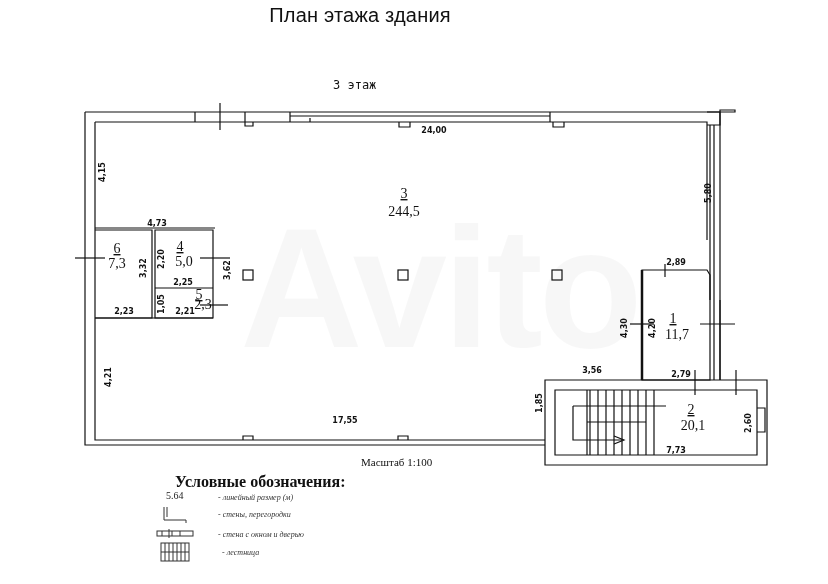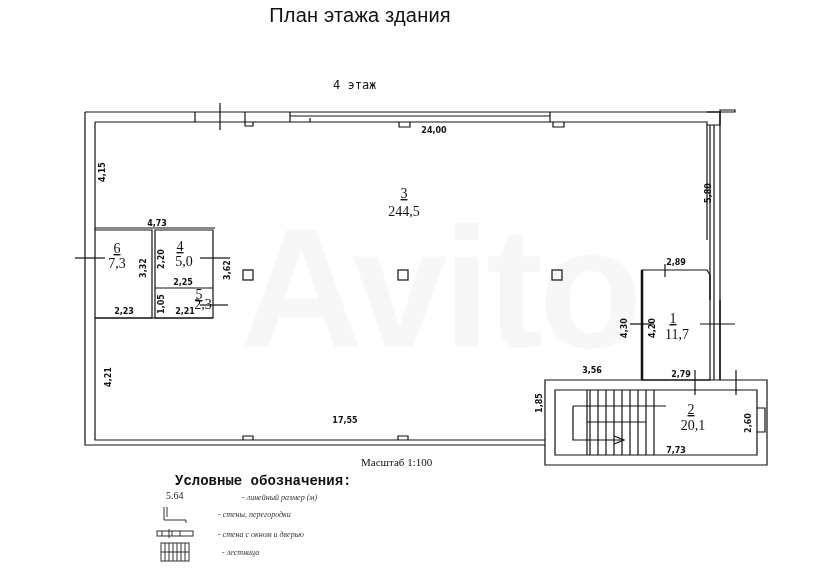--- a/index.html
+++ b/index.html
@@ -5,32 +5,32 @@
   html, body { margin:0; padding:0; background:#ffffff; }
   body { width:828px; height:584px; position:relative; overflow:hidden; font-family:"Liberation Sans", sans-serif; color:#111; }
   .title { position:absolute; left:0; width:828px; top:4px; text-align:center; font-size:20px; letter-spacing:0.2px; padding-left:0; }
   .title span { position:relative; left:-54px; }
   .floor-label { position:absolute; left:333px; top:78px; font-family:"DejaVu Sans Mono", monospace; font-size:12px; }
   svg.plan { position:absolute; left:0; top:0; }
   .dim { font-family:"DejaVu Sans", sans-serif; font-size:8px; font-weight:bold; fill:#111; }
   .room-num { font-family:"Liberation Serif", serif; font-size:14px; fill:#111; text-decoration:underline; }
   .room-area { font-family:"Liberation Serif", serif; font-size:14px; fill:#111; }
   .scale { position:absolute; left:325px; top:456px; font-family:"Liberation Serif", serif; font-size:11px;margin-left:36px; }
-  .legend-title { position:absolute; left:175px; top:473px; font-family:Liberation Mono, monospace; font-size:14px; font-weight:bold; }
+  .legend-title { position:absolute; left:175px; top:473px; font-family:Liberation Serif, serif; font-size:16px; font-weight:bold; }
   .legend-item { position:absolute; font-family:"Liberation Serif", serif; font-size:8px; font-style:italic; color:#333; }
   .legend-sample { position:absolute; font-family:"Liberation Serif", serif; font-size:10px; color:#222; }
   .watermark { position:absolute; left:200px; top:190px; font-family:"Liberation Sans", sans-serif; font-size:170px; font-weight:bold; color:rgba(0,0,0,0.03); letter-spacing:-4px; pointer-events:none;margin-left:40px; }
 </style>
 </head>
 <body>
 
 <div class="watermark">Avito</div>
 
 <div class="title"><span>План этажа здания</span></div>
-<div class="floor-label">4 этаж</div>
+<div class="floor-label">3 этаж</div>
 
 <svg class="plan" width="828" height="584" viewBox="0 0 828 584">
   <g fill="none" stroke="#111" stroke-width="1.2">
 
     <path d="M85 112 L735 112 L735 110 L720 110 L720 380"></path>
     <path d="M85 112 L85 445 L545 445"></path>
     <path d="M95 122 L95 440 L545 440"></path>
     <path d="M95 122 L707 122 L707 240"></path>
 
     <path d="M195 112 L195 122 M245 112 L245 122 M290 112 L290 122 M290 116 L550 116 M310 118 L310 122 M550 112 L550 122"></path>
@@ -122,16 +122,16 @@
     <path d="M162 531 L162 536 M172 531 L172 536 M180 531 L180 536 M169 529 L169 538"></path>
     <rect x="161" y="543" width="28" height="18"></rect>
     <path d="M165 543 L165 561 M169 543 L169 561 M173 543 L173 561 M177 543 L177 561 M181 543 L181 561 M185 543 L185 561 M161 552 L189 552"></path>
   </g>
 </svg>
 
 <div class="scale">Масштаб 1:100</div>
 
 <div class="legend-title">Условные обозначения:</div>
 <div class="legend-sample" style="left:166px;top:490px;">5.64</div>
-<div class="legend-item" style="left:218px;top:493px;margin-left:24px;">- линейный размер (м)</div>
+<div class="legend-item" style="left:218px;top:493px;">- линейный размер (м)</div>
 <div class="legend-item" style="left:218px;top:510px;">- стены, перегородки</div>
 <div class="legend-item" style="left:218px;top:530px;text-align:right;">- стена с окном и дверью</div>
 <div class="legend-item" style="left:222px;top:548px;">- лестница</div>
 
 </body></html>

